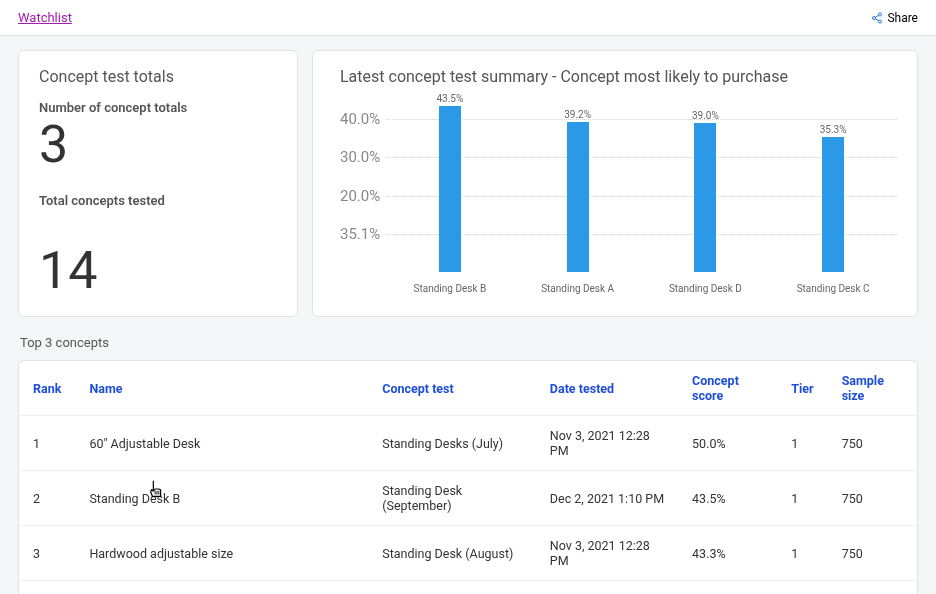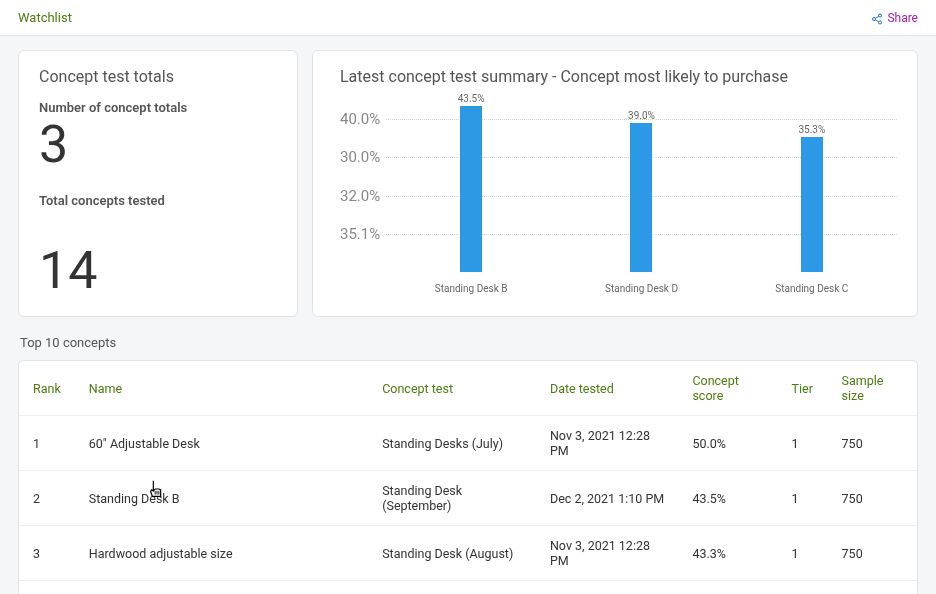--- a/index.html
+++ b/index.html
@@ -11,26 +11,26 @@
     width: 936px;
   }
   .topbar {
     background: #fff;
     padding: 10px 18px;
     display: flex;
     justify-content: space-between;
     align-items: center;
     border-bottom: 1px solid #e5e5e5;
   }
-  .topbar-title { font-size: 13px; color: #4d7c0f; }
+  .topbar-title { font-size: 13px; color: #a21caf; text-decoration: underline; }
   .share {
-    color: #a21caf;
+    color: #000000;
     font-size: 12px;
     display: flex;
-    align-items: flex-end;
+    align-items: center;
     gap: 4px;
     cursor: pointer;
   }
   .content { padding: 14px 18px 0 18px; }
   .row1 { display: flex; gap: 14px; margin-bottom: 18px; border-radius: 30px; }
   .card {
     background: #fff;
     border: 1px solid #e2e2e2;
     border-radius: 6px;
     padding: 16px 20px;
@@ -77,21 +77,21 @@
   .section-title { font-size: 13px; color: #555; margin: 0 0 10px 2px; }
   .table-card {
     background: #fff; border: 1px solid #e2e2e2; border-radius: 6px;
     overflow: hidden;
   }
   table { width: 100%; border-collapse: collapse; }
   th, td {
     text-align: left; padding: 12px 14px; font-size: 12.5px;
     border-bottom: 1px solid #eee;
   }
-  th { font-weight: 400; color: #4d7c0f; }
+  th { font-weight: 700; color: #1d4ed8; }
   td { color: #333; }
   tr:last-child td { border-bottom: none; }
   .col-rank { width: 50px; }
   .col-name { width: 300px; }
   .col-test { width: 170px; }
   .col-date { width: 145px; }
   .col-score { width: 100px; }
   .col-tier { width: 50px; text-align: left; }
   .col-sample { width: 90px; }
 
@@ -127,48 +127,53 @@
       <div class="metric-value">14</div>
     </div>
 
     <div class="card card-chart">
       <div class="card-title">Latest concept test summary - Concept most likely to purchase</div>
       <div class="chart-wrap">
         <div class="chart-grid" id="chart-grid">
             <div class="gridline" style="top: 77.7778%;"></div>
             <div class="ytick" style="top: 77.7778%;">35.1%</div>
             <div class="gridline" style="top: 55.5556%;"></div>
-            <div class="ytick" style="top: 55.5556%;">32.0%</div>
+            <div class="ytick" style="top: 55.5556%;">20.0%</div>
             <div class="gridline" style="top: 33.3333%;"></div>
             <div class="ytick" style="top: 33.3333%;">30.0%</div>
             <div class="gridline" style="top: 11.1111%;"></div>
             <div class="ytick" style="top: 11.1111%;">40.0%</div>
           </div>
         <div class="bars" id="chart-bars">
             <div class="bar-col">
               <div class="bar-label" style="top: 3.33333%;">43.5%</div>
               <div class="bar" style="height: 96.6667%;"></div>
               <div class="bar-cat">Standing Desk B</div>
             </div>
             <div class="bar-col">
+              <div class="bar-label" style="top: 12.8889%;">39.2%</div>
+              <div class="bar" style="height: 87.1111%;"></div>
+              <div class="bar-cat">Standing Desk A</div>
+            </div>
+            <div class="bar-col">
               <div class="bar-label" style="top: 13.3333%;">39.0%</div>
               <div class="bar" style="height: 86.6667%;"></div>
               <div class="bar-cat">Standing Desk D</div>
             </div>
             <div class="bar-col">
               <div class="bar-label" style="top: 21.5556%;">35.3%</div>
               <div class="bar" style="height: 78.4444%;"></div>
               <div class="bar-cat">Standing Desk C</div>
             </div>
           </div>
       </div>
     </div>
   </div>
 
-  <div class="section-title">Top 10 concepts</div>
+  <div class="section-title">Top 3 concepts</div>
   <div class="table-card">
     <table>
       <thead>
         <tr>
           <th class="col-rank">Rank</th>
           <th class="col-name">Name</th>
           <th class="col-test">Concept test</th>
           <th class="col-date">Date tested</th>
           <th class="col-score">Concept score</th>
           <th class="col-tier">Tier</th>

